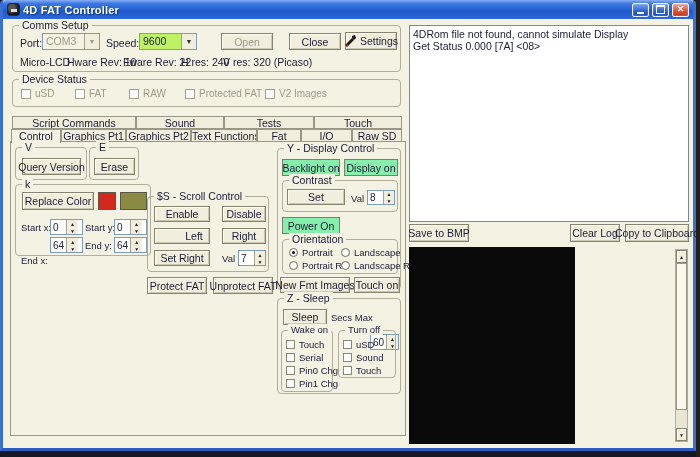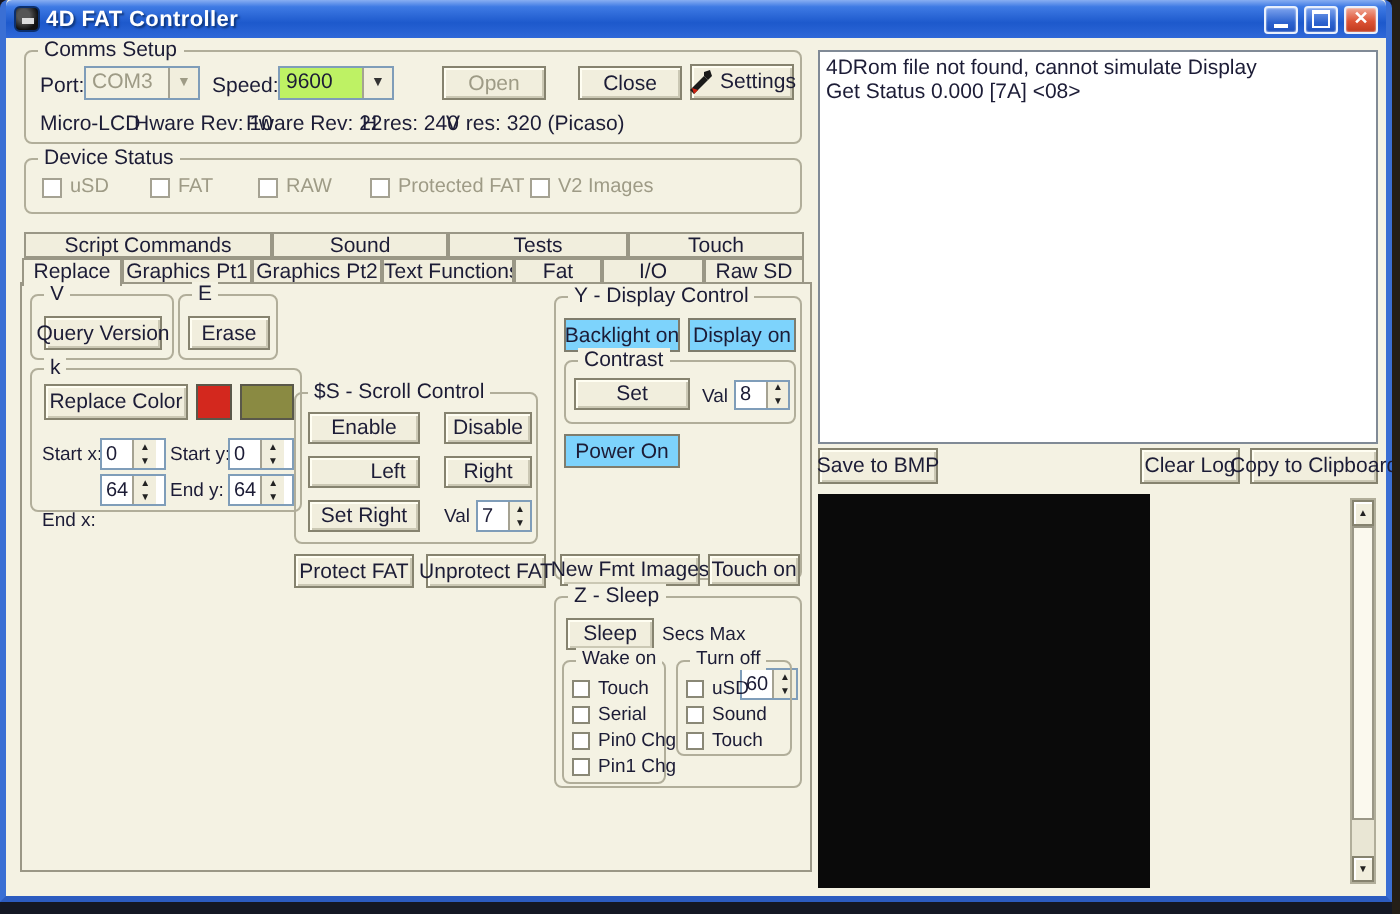--- a/index.html
+++ b/index.html
@@ -23,21 +23,21 @@
   .tb-btn.close::before { content:"\2715"; font-weight:bold; font-size:9px; }
 
   .client { position:absolute; left:0; top:19px; right:0; bottom:0; background:#f4f2e3; }
 
   .group { position:absolute; border:1px solid #b1ae9a; border-radius:4px; }
   .group > .legend { position:absolute; top:-7px; left:6px; background:#f4f2e3; padding:0 3px; font-size:10.5px; white-space:nowrap; }
 
   .btn { position:absolute; background:#f1eedd; border:1px solid #86836f;
     box-shadow:inset 1px 1px 0 #fffef2, inset -1px -1px 0 #cbc8b4;
     font-size:10.5px; display:flex; align-items:center; justify-content:center; white-space:nowrap; cursor:default; }
-  .btn.white { background:#7dd3fc; box-shadow:none; border:1px solid #7f7d6d; }
+  .btn.white { background:#86efac; box-shadow:none; border:1px solid #7f7d6d; }
   .btn.dis { color:#9e9b86; }
 
   .lbl { position:absolute; font-size:10.5px; white-space:nowrap; }
   .lbl.small { font-size:9.5px; }
 
   .combo { position:absolute; height:17px; border:1px solid #7f9db9; background:#bef264; display:flex; }
   .combo .val { flex:1; font-size:10.5px; padding:1px 3px; overflow:hidden; }
   .combo .arrow { width:15px; background:#f1eedd; border-left:1px solid #a5a292; display:flex; align-items:center; justify-content:center; }
   .combo .arrow::before { content:"\25BC"; font-size:7px; color:#333; }
   .combo.dis { background:#f4f2e3; }
@@ -154,21 +154,21 @@
         </div>
     </div>
 
     <div class="tabs-row" style="left:9px;top:97px;width:394px;">
       <div class="tab" style="width:124px;">Script Commands</div>
       <div class="tab" style="width:88px;">Sound</div>
       <div class="tab" style="width:90px;">Tests</div>
       <div class="tab" style="width:88px;">Touch</div>
     </div>
     <div class="tabs-row" style="left:8px;top:110px;width:396px;">
-      <div class="tab active" style="width:50px;">Replace</div>
+      <div class="tab active" style="width:50px;">Control</div>
       <div class="tab" style="width:65px;">Graphics Pt1</div>
       <div class="tab" style="width:65px;">Graphics Pt2</div>
       <div class="tab" style="width:66px;">Text Functions</div>
       <div class="tab" style="width:44px;">Fat</div>
       <div class="tab" style="width:51px;">I/O</div>
       <div class="tab" style="width:50px;">Raw SD</div>
     </div>
 
     <div class="panel">
 
@@ -279,20 +279,39 @@
             <span class="v">8</span>
             <span class="arrows">
                 <span class="up"></span>
                 <span class="dn"></span>
               </span>
           </div>
         </div>
         <div class="btn white" style="left:4px;top:68px;width:58px;height:17px;">
             <span>Power  On</span>
           </div>
+        <div class="group" style="left:4px;top:90px;width:116px;height:35px;">
+          <span class="legend">Orientation</span>
+          <div class="radio-row" style="left:6px;top:7px;">
+              <span class="rb sel"></span>
+              <span>Portrait</span>
+            </div>
+          <div class="radio-row" style="left:6px;top:20px;">
+              <span class="rb"></span>
+              <span>Portrait R</span>
+            </div>
+          <div class="radio-row" style="left:58px;top:7px;">
+              <span class="rb"></span>
+              <span>Landscape</span>
+            </div>
+          <div class="radio-row" style="left:58px;top:20px;">
+              <span class="rb"></span>
+              <span>Landscape R</span>
+            </div>
+        </div>
         <div class="btn" style="left:2px;top:128px;width:70px;height:16px;">
             <span>New Fmt Images</span>
           </div>
         <div class="btn" style="left:76px;top:128px;width:46px;height:16px;">
             <span>Touch on</span>
           </div>
       </div>
 
       <div class="group" style="left:266px;top:156px;width:124px;height:96px;">
         <span class="legend">Z - Sleep</span>

